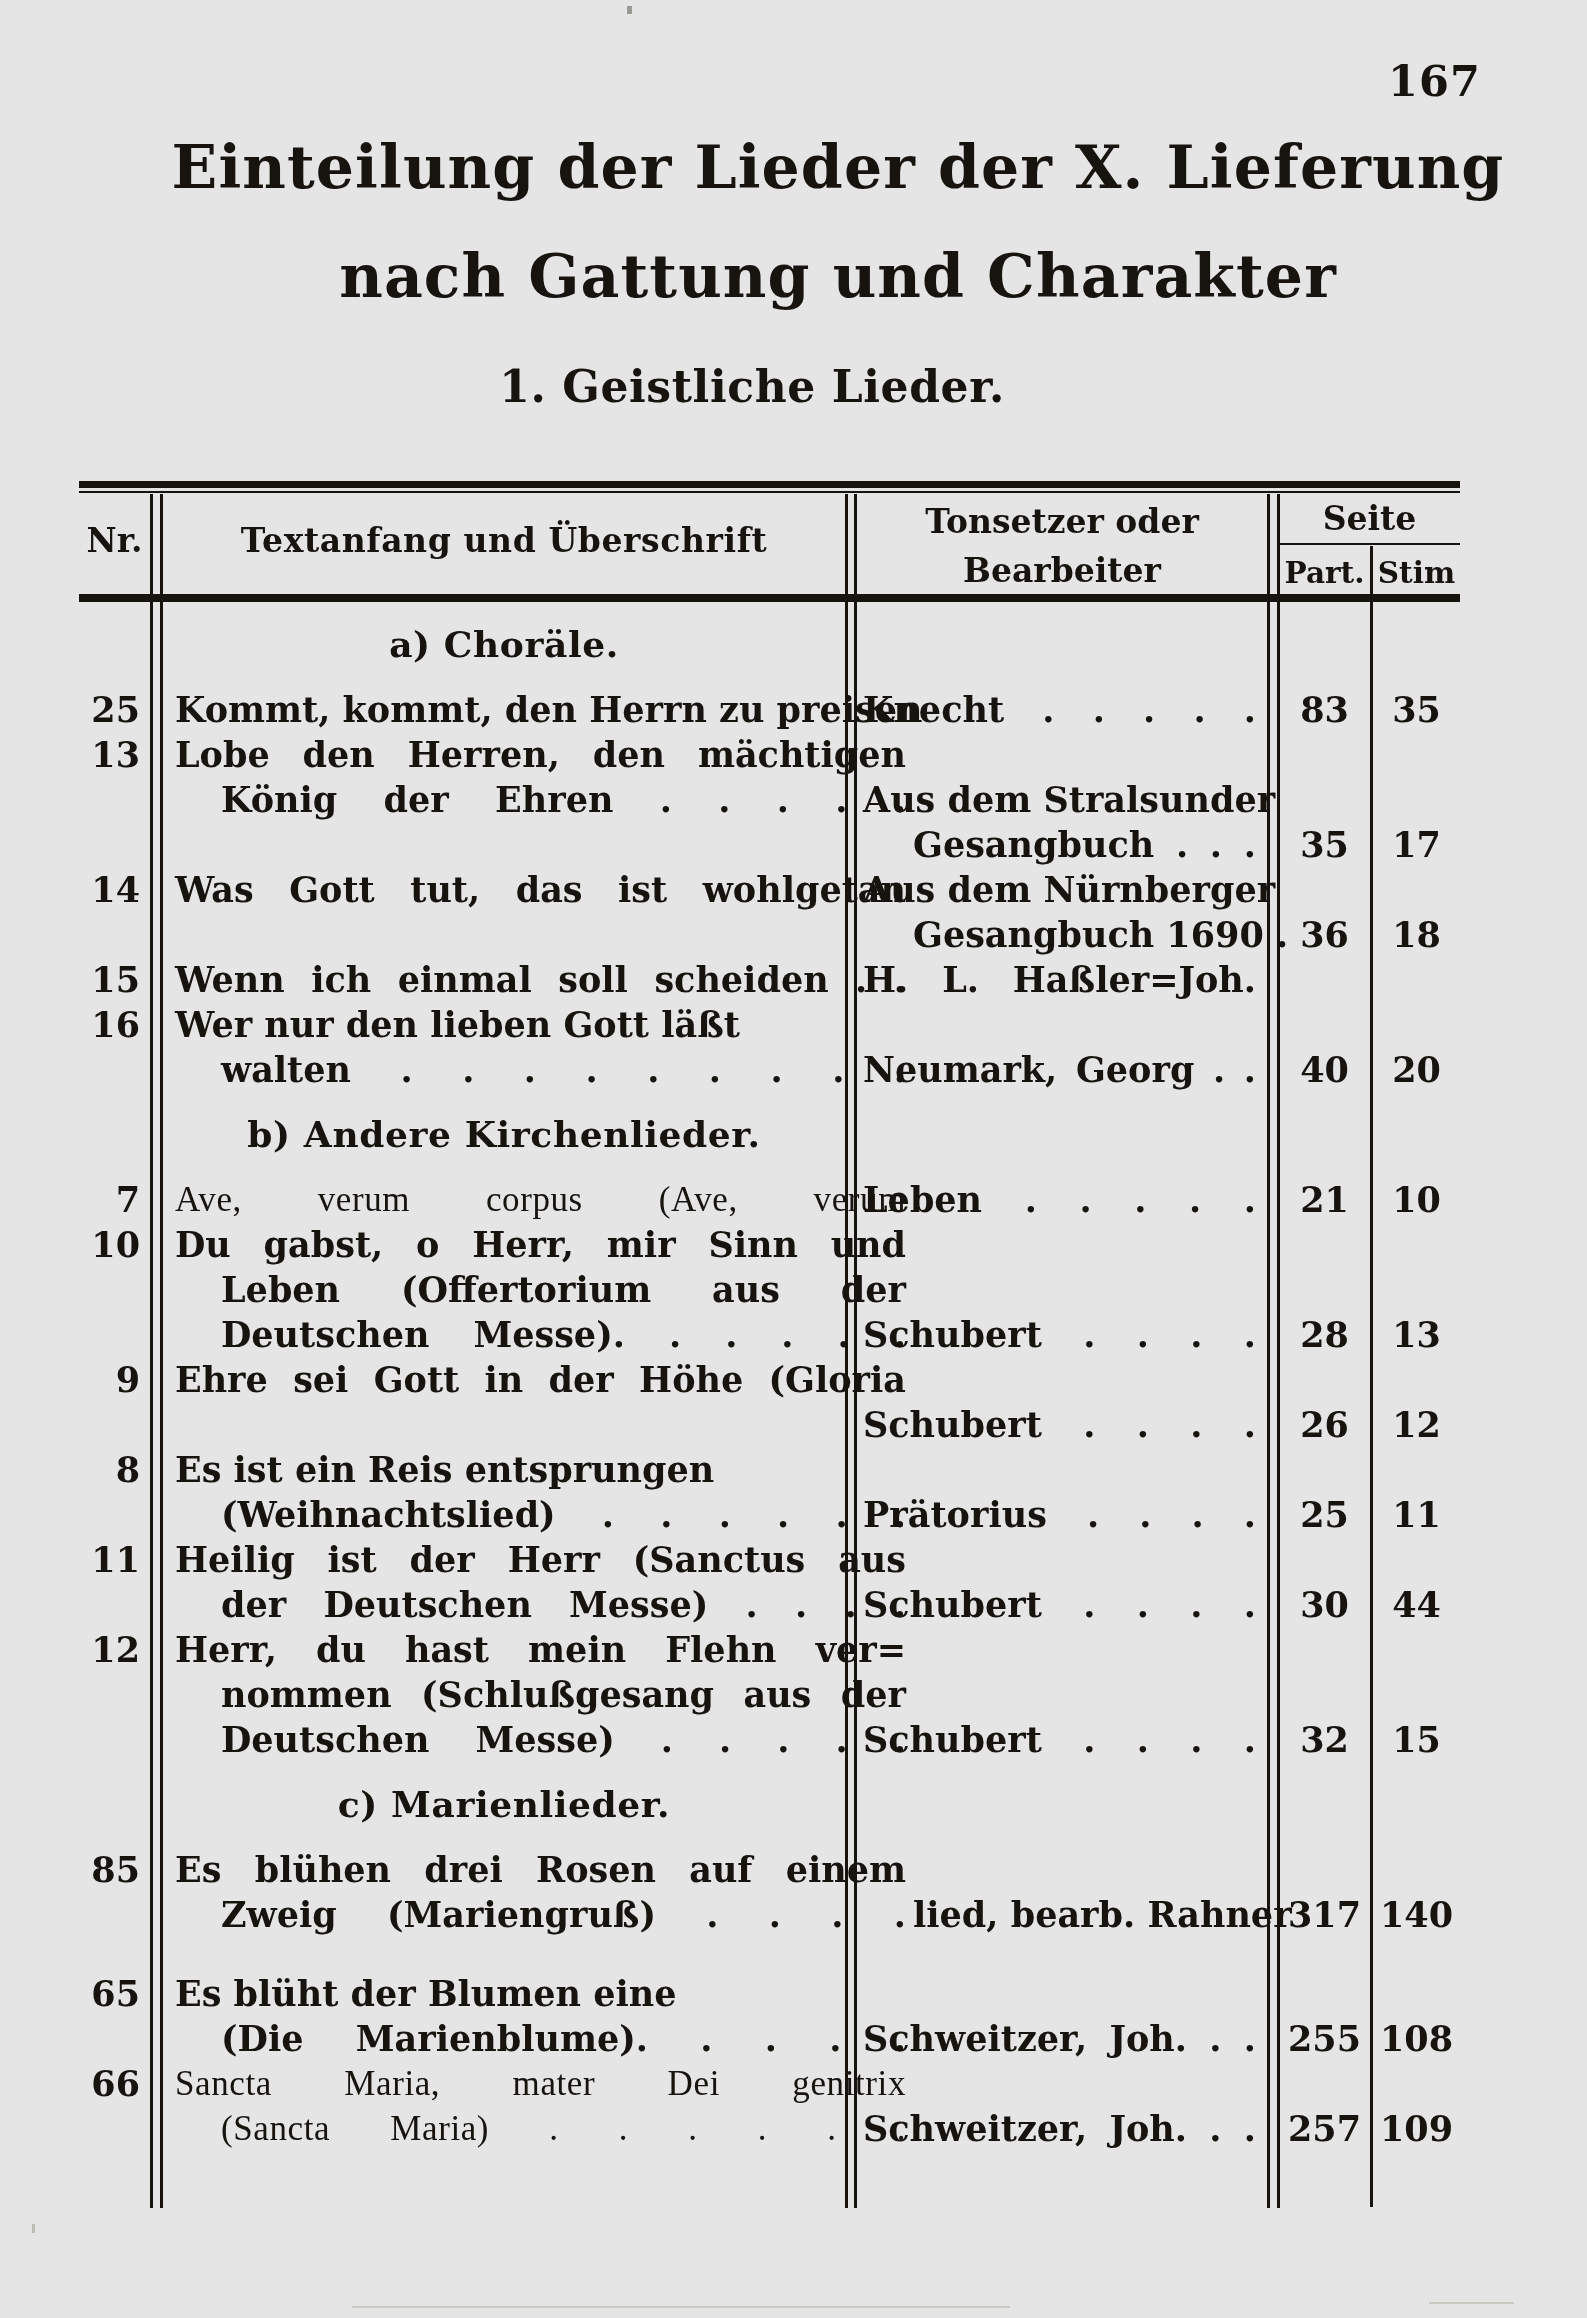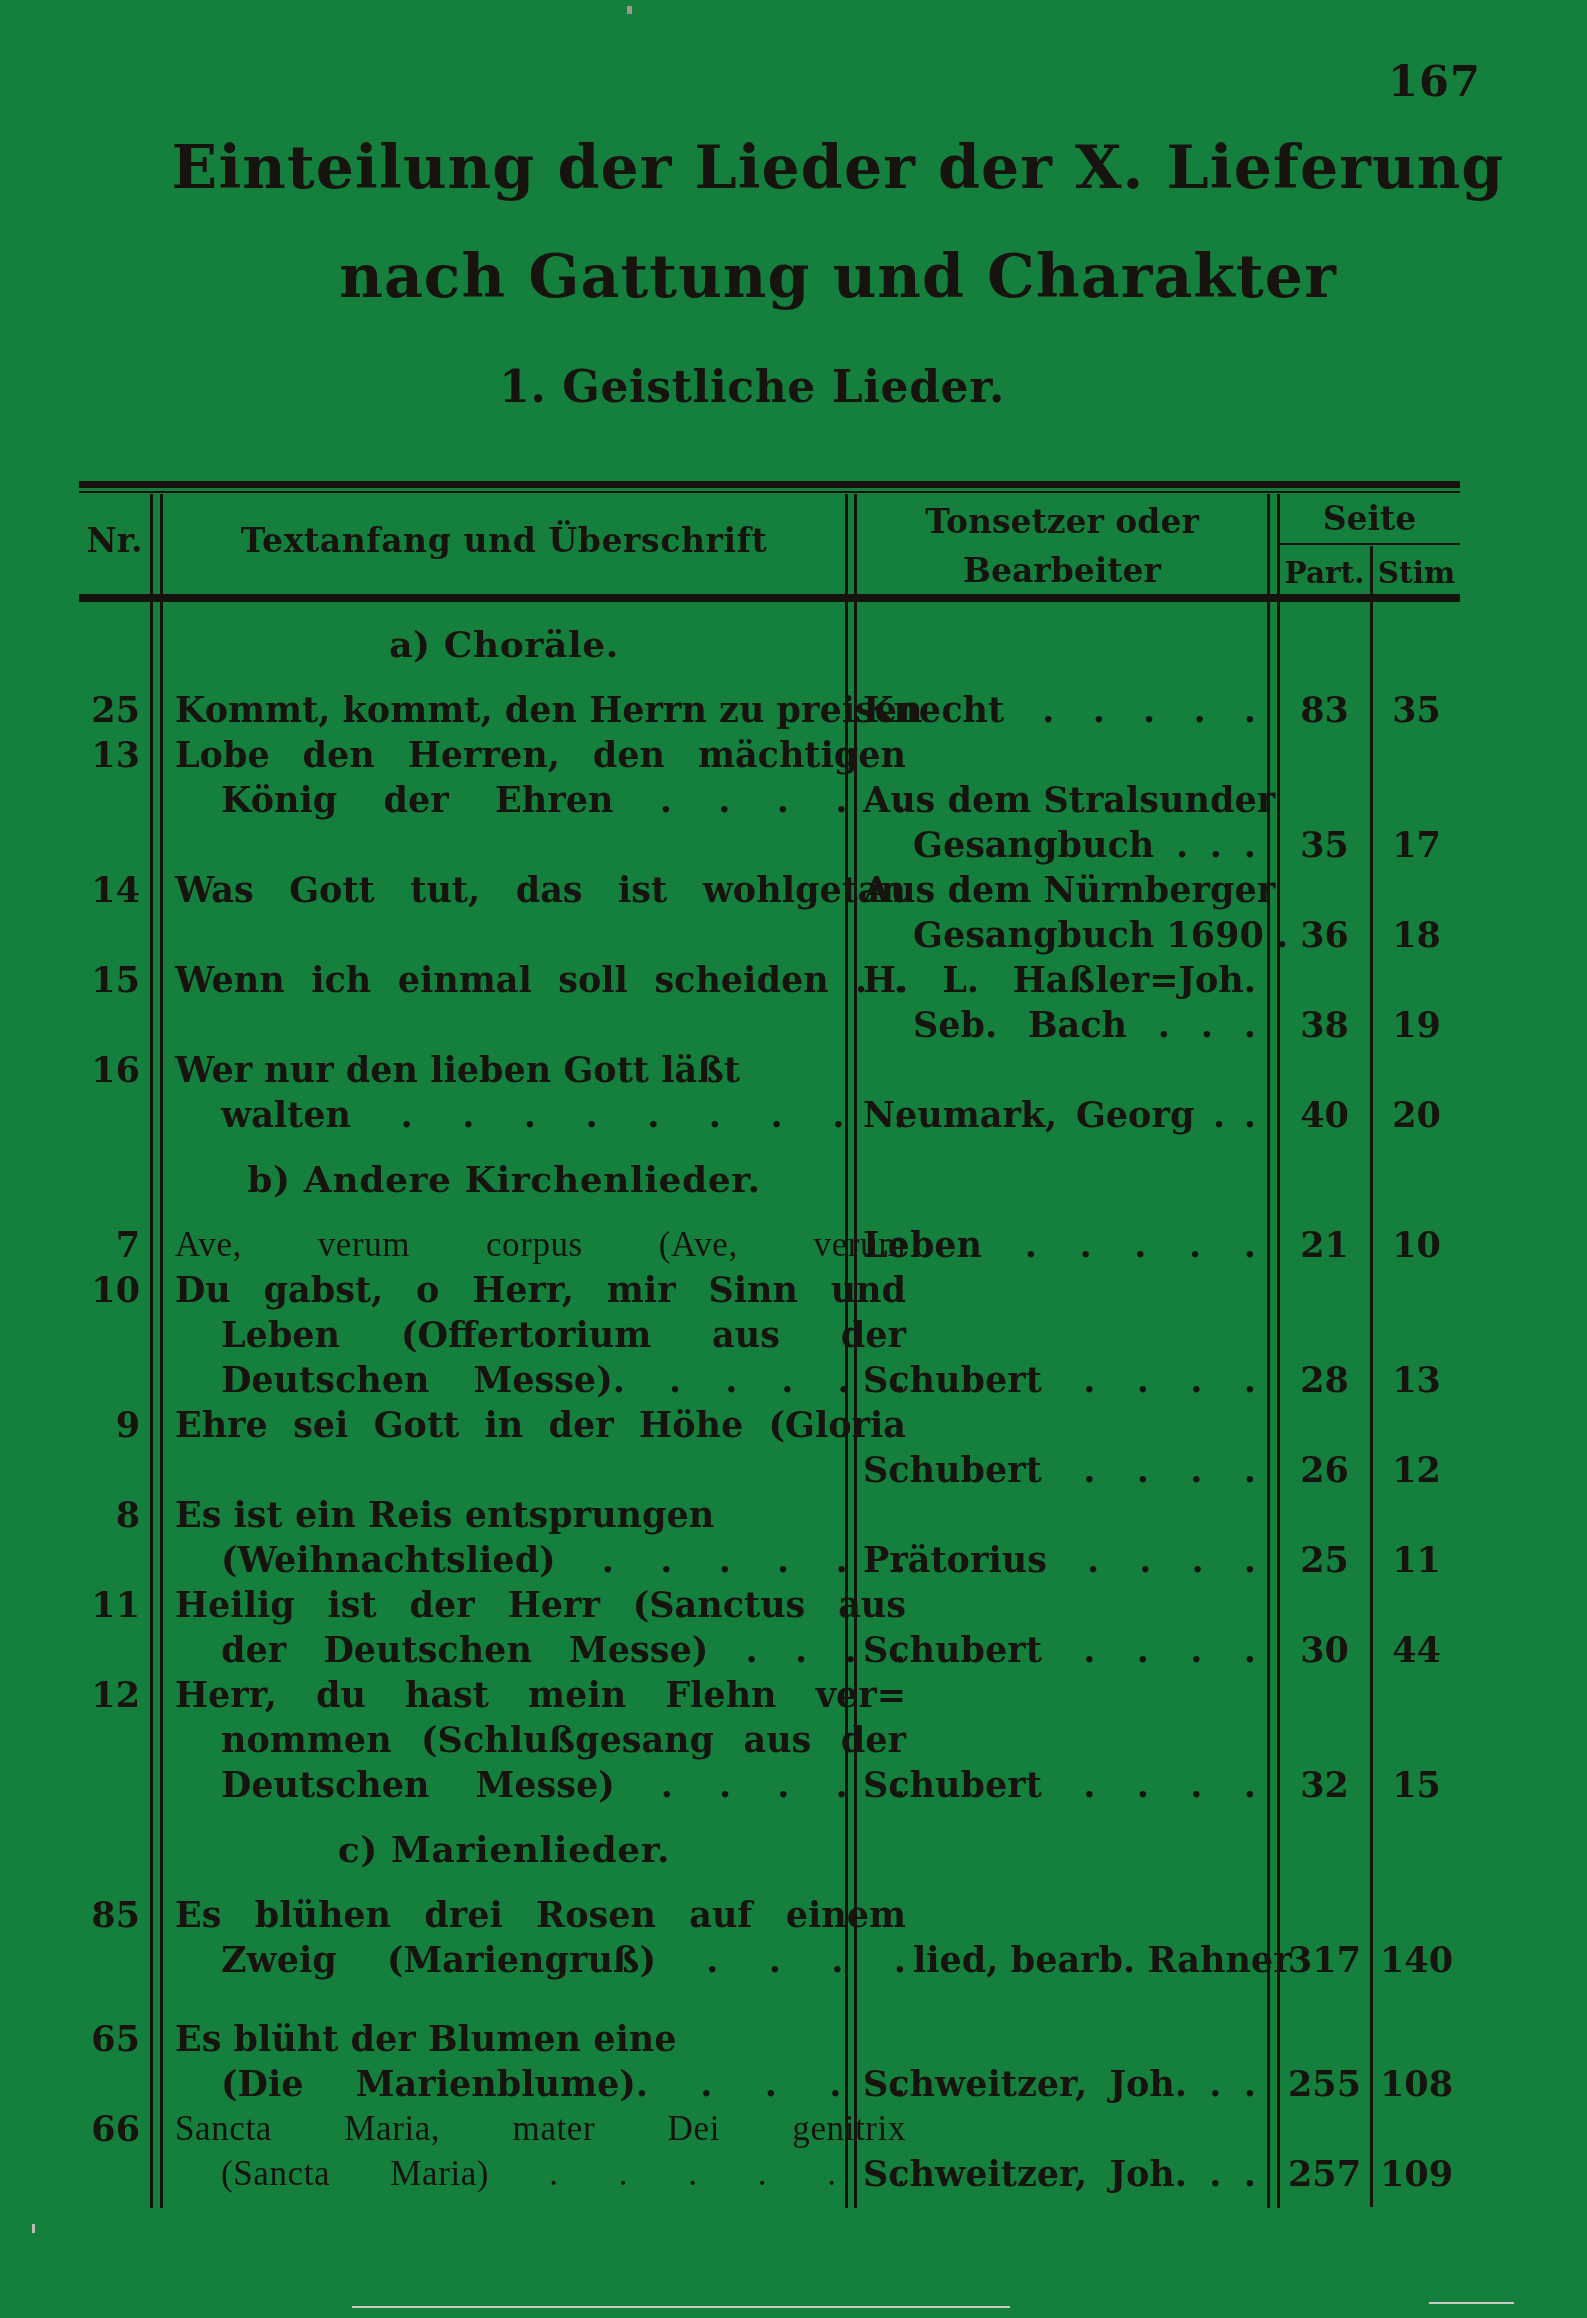--- a/index.html
+++ b/index.html
@@ -1,19 +1,19 @@
 <!DOCTYPE html>
 <html style="font-size:9px"><head>
 <meta charset="utf-8">
 <style>
   html,body{margin:0;padding:0;background:#777;}
   .page{
     position:relative;
     width:1588px;height:2319px;
-    background:#15803d;
+    background:#e5e5e5;
     color:#17130f;
     font-family:"DejaVu Serif","Liberation Serif",serif;
     overflow:hidden;
   }
   
   .pageno{
     position:absolute;top:56px;left:1388px;width:102px;
     font-size:43px;font-weight:700;letter-spacing:1.1px;
   }
   .title{
@@ -164,27 +164,20 @@
           <div class="cell c-stim">18</div>
         </div>
         <div class="line entry">
           <div class="cell c-nr">15</div>
           <div class="cell c-text">Wenn ich einmal soll scheiden . .</div>
           <div class="cell c-ton">H. L. Haßler=Joh.</div>
           <div class="cell c-part"></div>
           <div class="cell c-stim"></div>
         </div>
         <div class="line entry">
-          <div class="cell c-nr"></div>
-          <div class="cell c-text"></div>
-          <div class="cell c-ton ind-t">Seb. Bach . . .</div>
-          <div class="cell c-part">38</div>
-          <div class="cell c-stim">19</div>
-        </div>
-        <div class="line entry">
           <div class="cell c-nr">16</div>
           <div class="cell c-text nojust">Wer nur den lieben Gott läßt</div>
           <div class="cell c-ton"></div>
           <div class="cell c-part"></div>
           <div class="cell c-stim"></div>
         </div>
         <div class="line entry">
           <div class="cell c-nr"></div>
           <div class="cell c-text ind">walten . . . . . . . . .</div>
           <div class="cell c-ton">Neumark, Georg . .</div>

